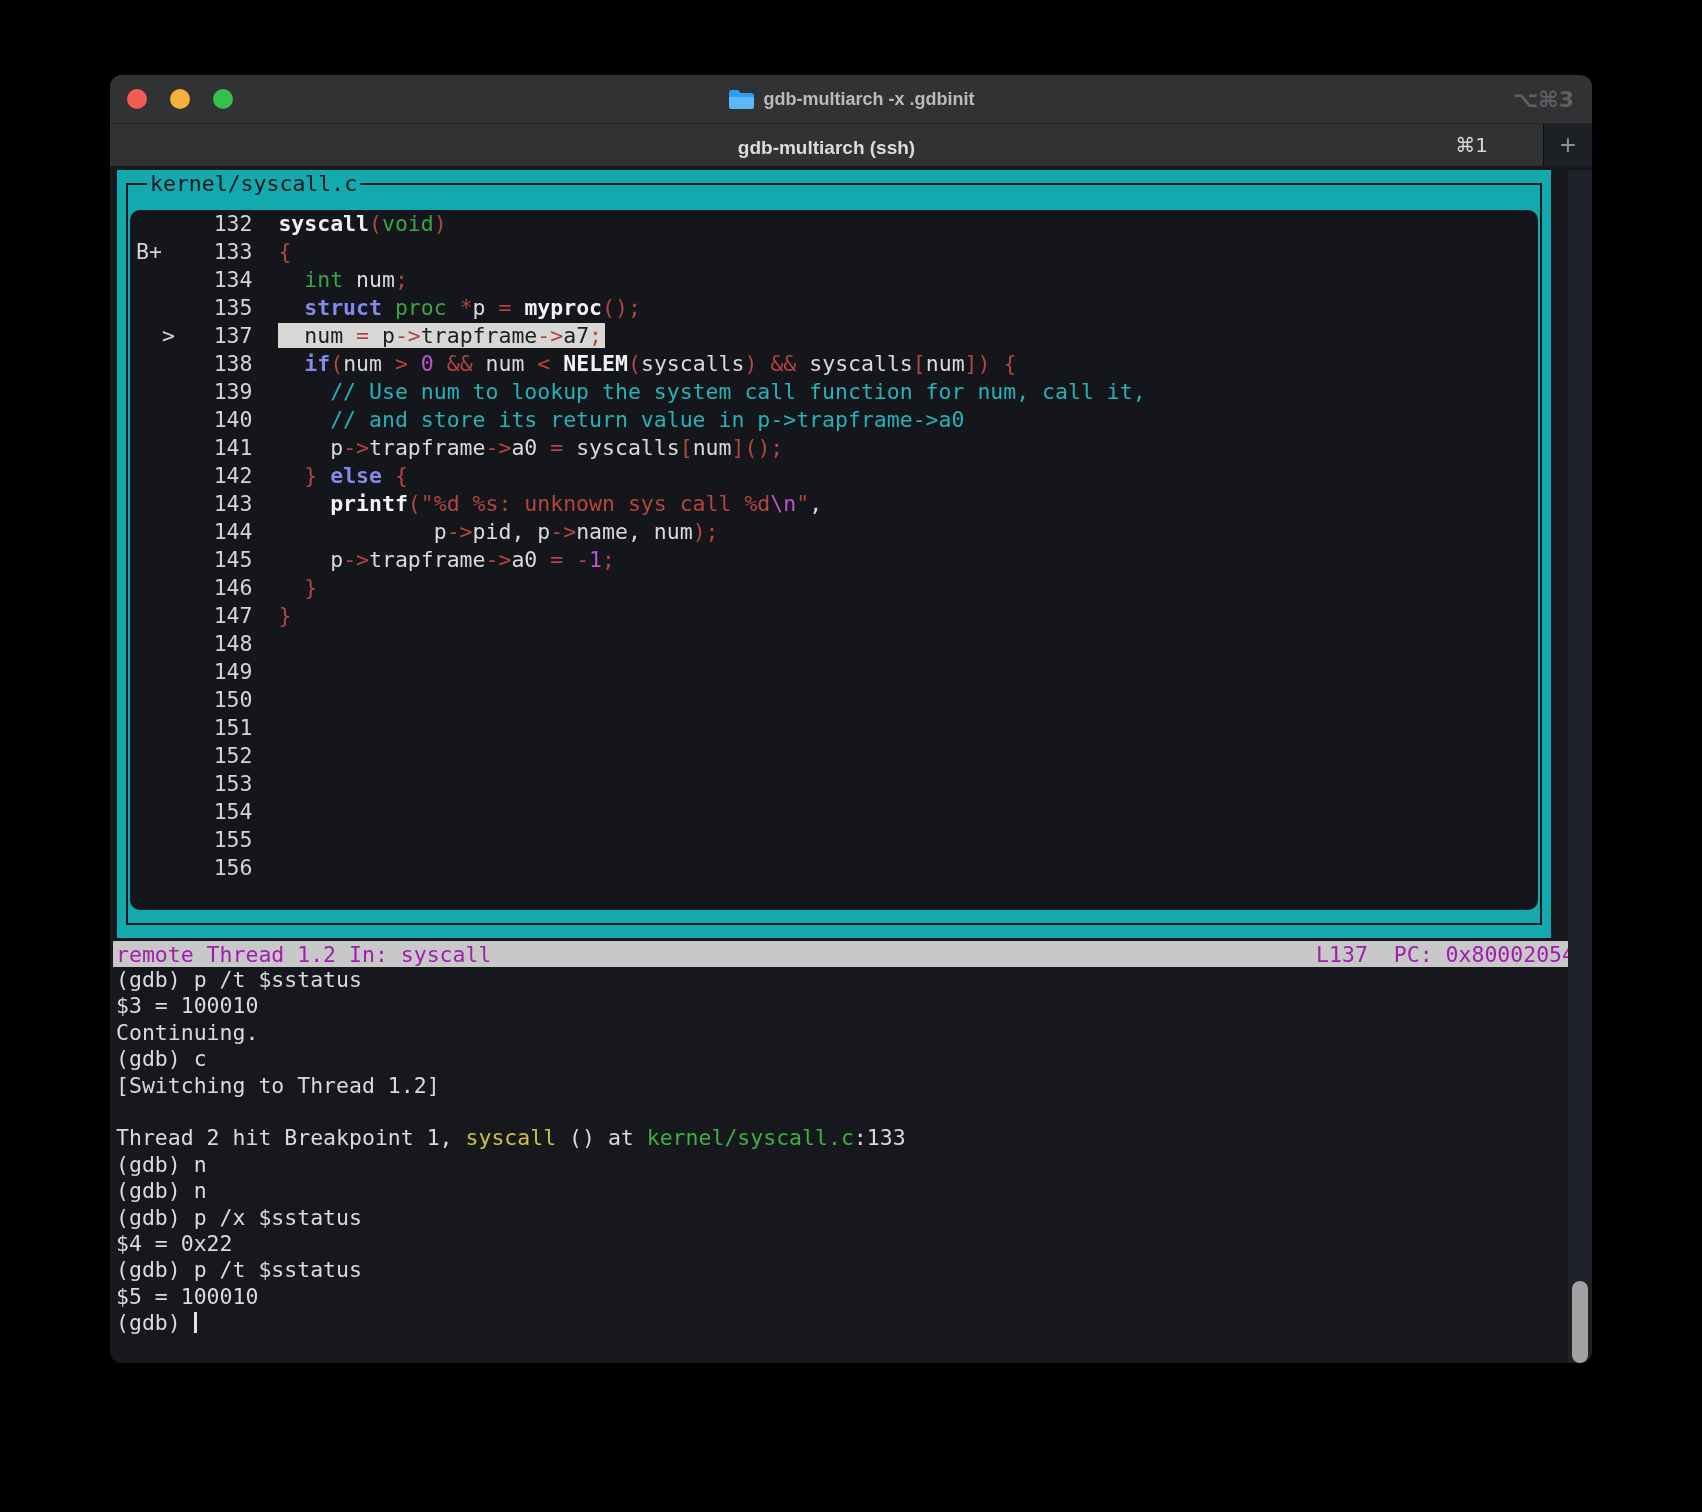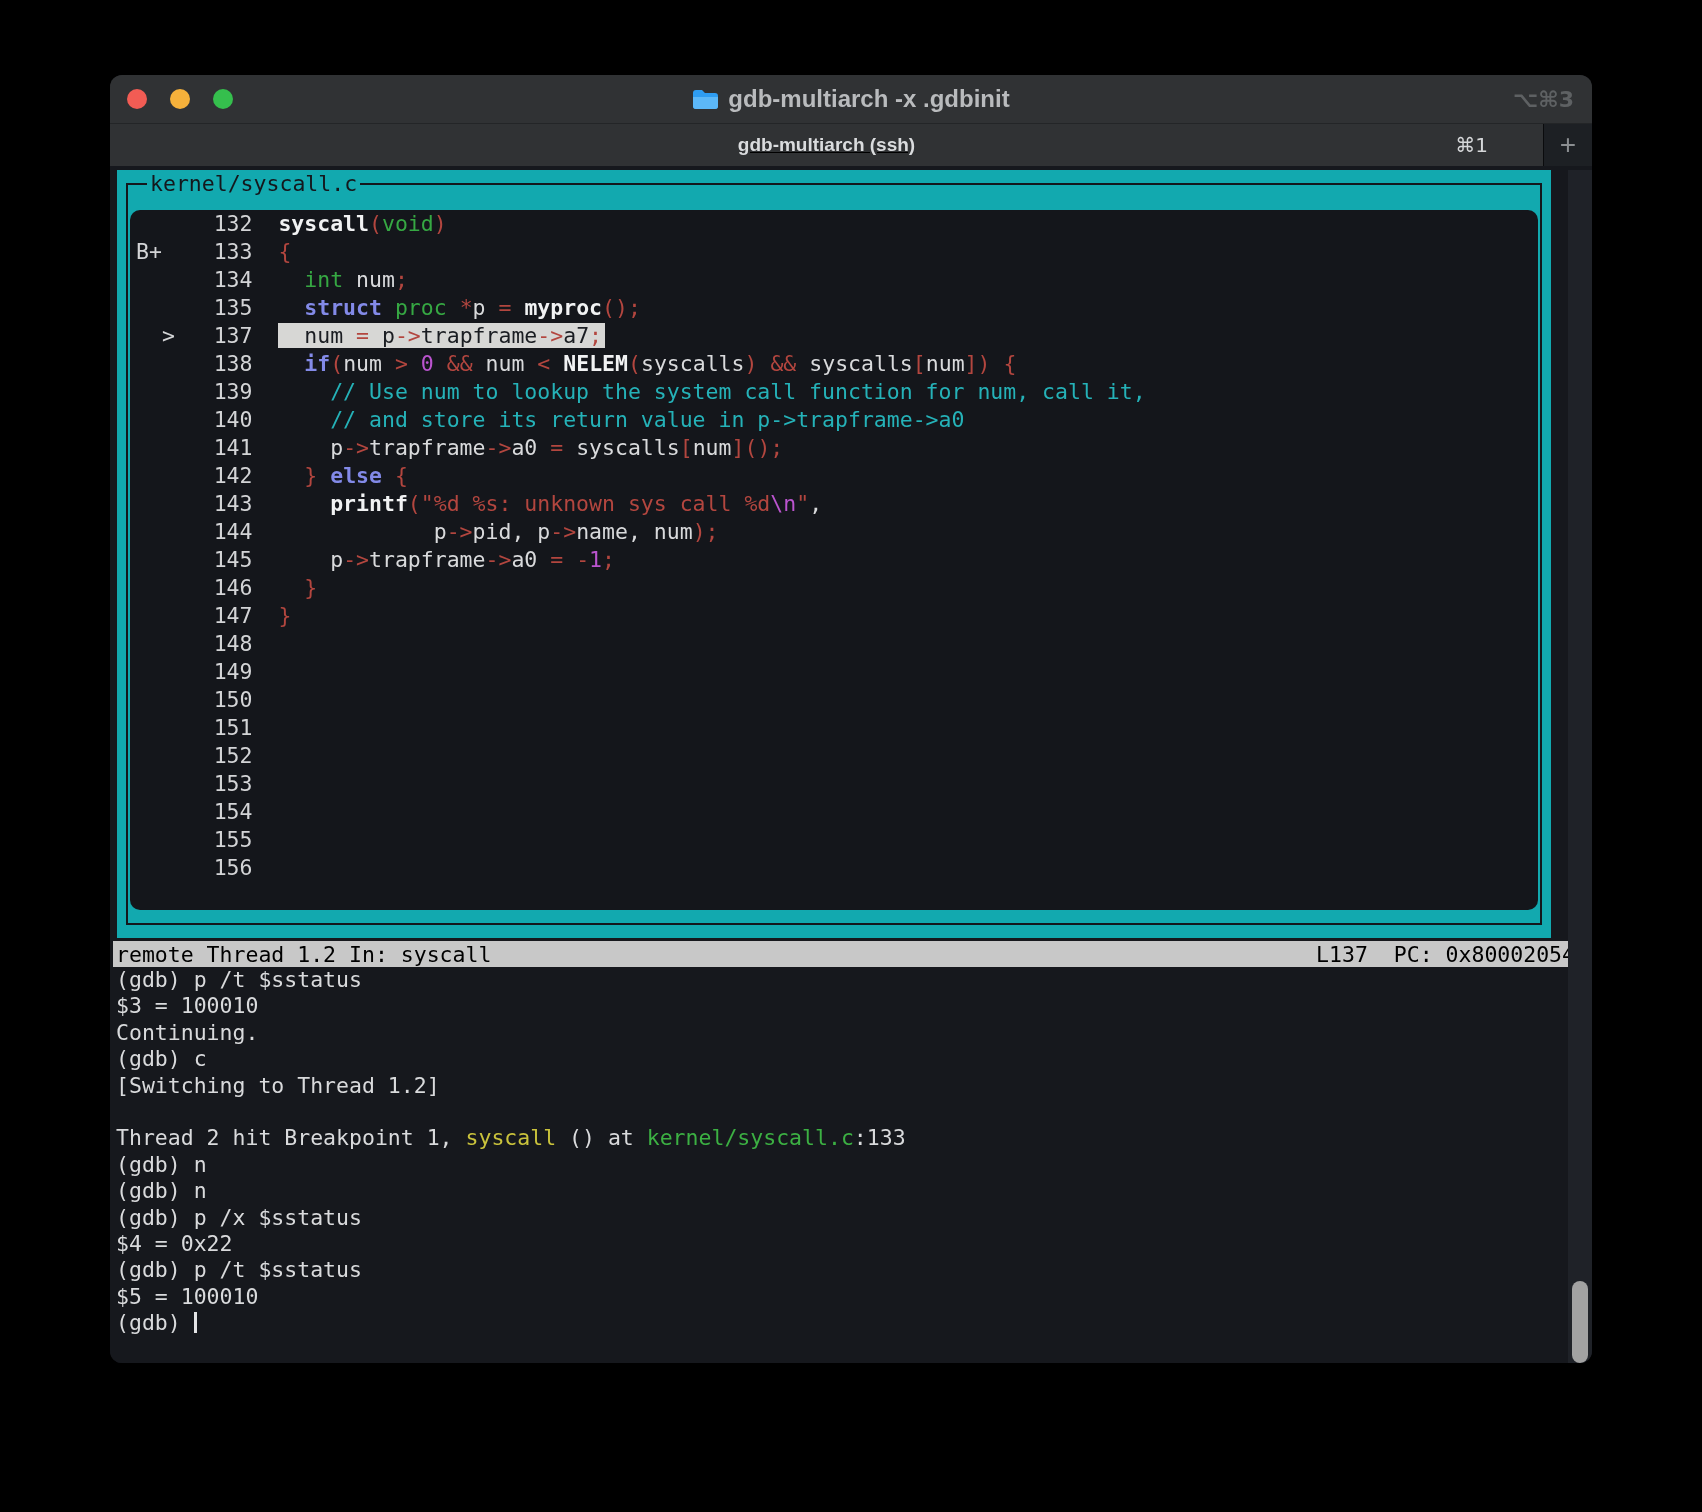--- a/index.html
+++ b/index.html
@@ -10,28 +10,28 @@
           box-shadow:0 24px 70px rgba(0,0,0,.65);}
   
   .titlebar{position:relative;height:48px;background:#303234;
             font-family:"Liberation Sans",sans-serif;}
   .lights{position:absolute;left:17px;top:0;height:48px;display:flex;align-items:center;gap:23px;}
   .light{width:20px;height:20px;border-radius:50%;}
   .light.red{background:#f25c54;}
   .light.yellow{background:#f5b13b;}
   .light.green{background:#35bf4d;}
   .titlecenter{display:flex;height:48px;align-items:center;justify-content:center;gap:9px;}
-  .wintitle{color:#b9bbbd;font-size:24px;font-weight:bold;}
+  .wintitle{color:#b9bbbd;font-size:18px;font-weight:bold;}
   .winshortcut{position:absolute;right:18px;top:0;height:48px;display:flex;align-items:center;
                color:#5e6163;font-size:22px;font-weight:bold;font-family:"DejaVu Sans",sans-serif;}
   
   .tabbar{position:relative;height:43px;background:#303234;border-top:1px solid #232527;
           box-sizing:border-box;font-family:"Liberation Sans",sans-serif;}
-  .tab{position:absolute;left:0;top:0;right:49px;height:100%;display:flex;align-items:center;
-       justify-content:center;text-decoration:underline;}
+  .tab{position:absolute;left:0;top:13px;right:49px;height:100%;display:flex;
+       justify-content:center;}
   .tablabel{color:#dadcde;font-size:19px;font-weight:600;}
   .tabshortcut{position:absolute;right:104px;top:0;height:100%;display:flex;align-items:center;
                color:#d5d7d9;font-size:20px;font-family:"DejaVu Sans",sans-serif;}
   .newtab{position:absolute;right:0;top:0;width:48px;height:100%;background:#1d2024;
           border-left:1px solid #0a0b0d;display:flex;align-items:center;justify-content:center;
           color:#8b8e91;font-size:28px;font-weight:200;}
   
   .terminal{position:relative;height:1197px;background:#16181d;font-size:21.5px;color:#d9dadc;}
   
   .sb-track{position:absolute;top:0;right:0;width:24px;bottom:0;background:#1f2228;
@@ -55,21 +55,21 @@
   .tr{color:#b3463f;}
   .tg{color:#36a843;}
   .tk{color:#838ae8;font-weight:bold;}
   .tc{color:#25b2b8;}
   .tm{color:#bb54cf;}
   .td{color:#1a1d22;}
   .ty{color:#cac33c;}
   .tG{color:#3cb043;}
   
   .statusbar{margin-top:3px;margin-left:3px;width:1472px;height:26px;background:#c8c8c8;
-             color:#000000;display:flex;justify-content:space-between;align-items:center;
+             color:#a21caf;display:flex;justify-content:space-between;align-items:center;
              padding:0 10px 0 3px;box-sizing:border-box;white-space:pre;font-size:21.5px;}
   
   .console{padding-left:6px;}
   .con-row{height:26.4px;line-height:26.4px;white-space:pre;}
   .cursor{display:inline-block;width:3px;height:21px;background:#e3e4e6;vertical-align:-3px;}
   .folder-icon{width:27px;height:21px;display:inline-block;}
 </style>
 </head>
 <body>
 

